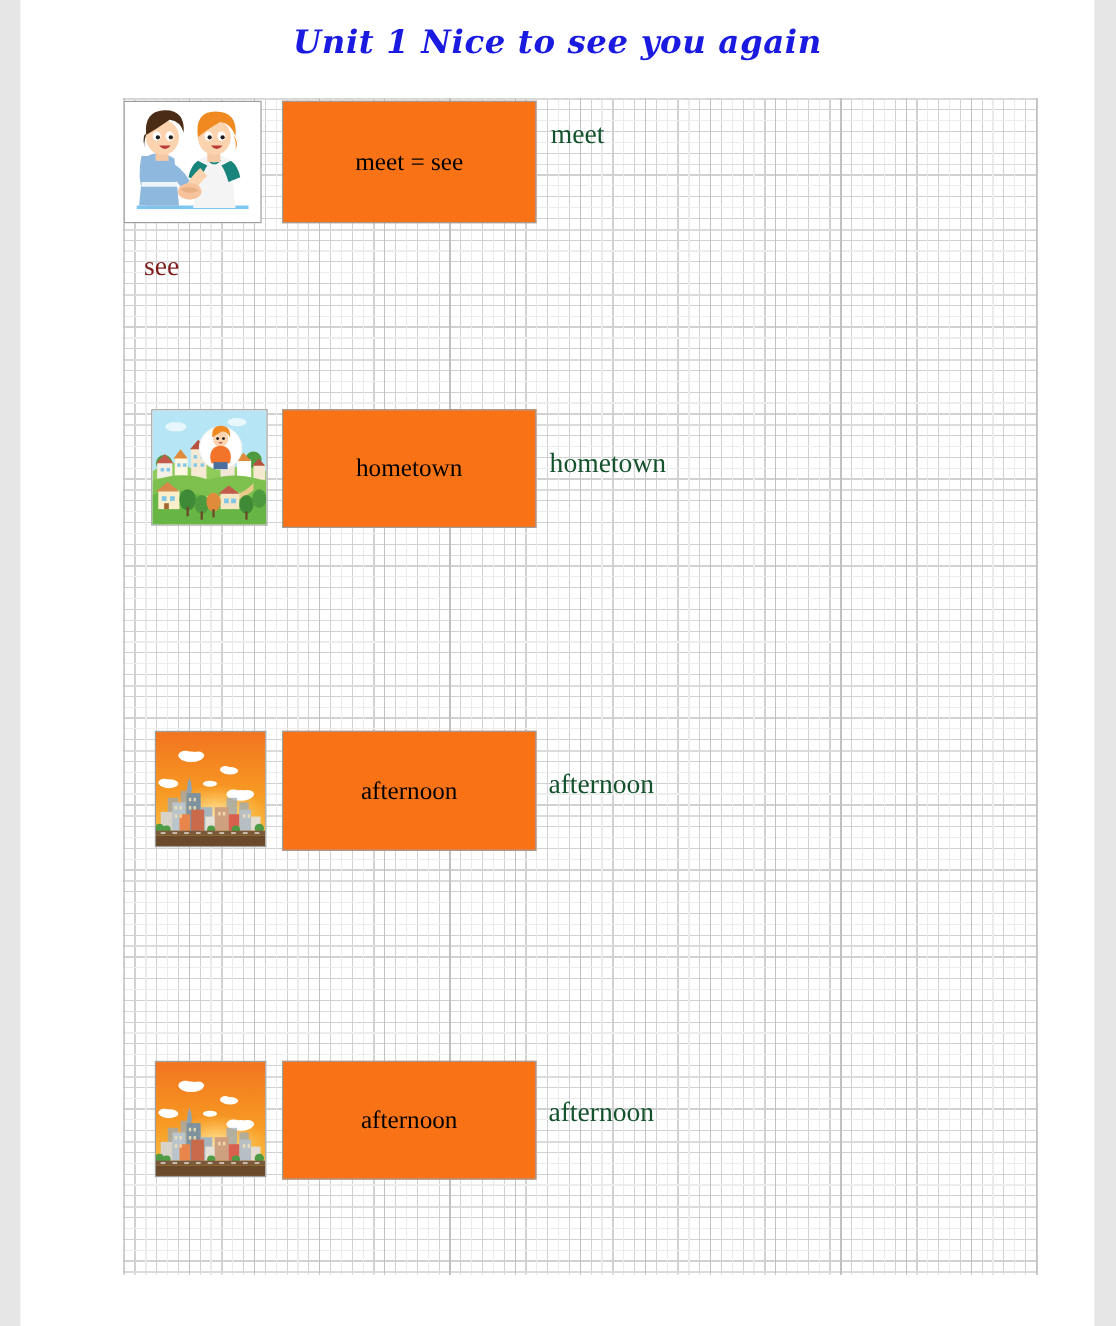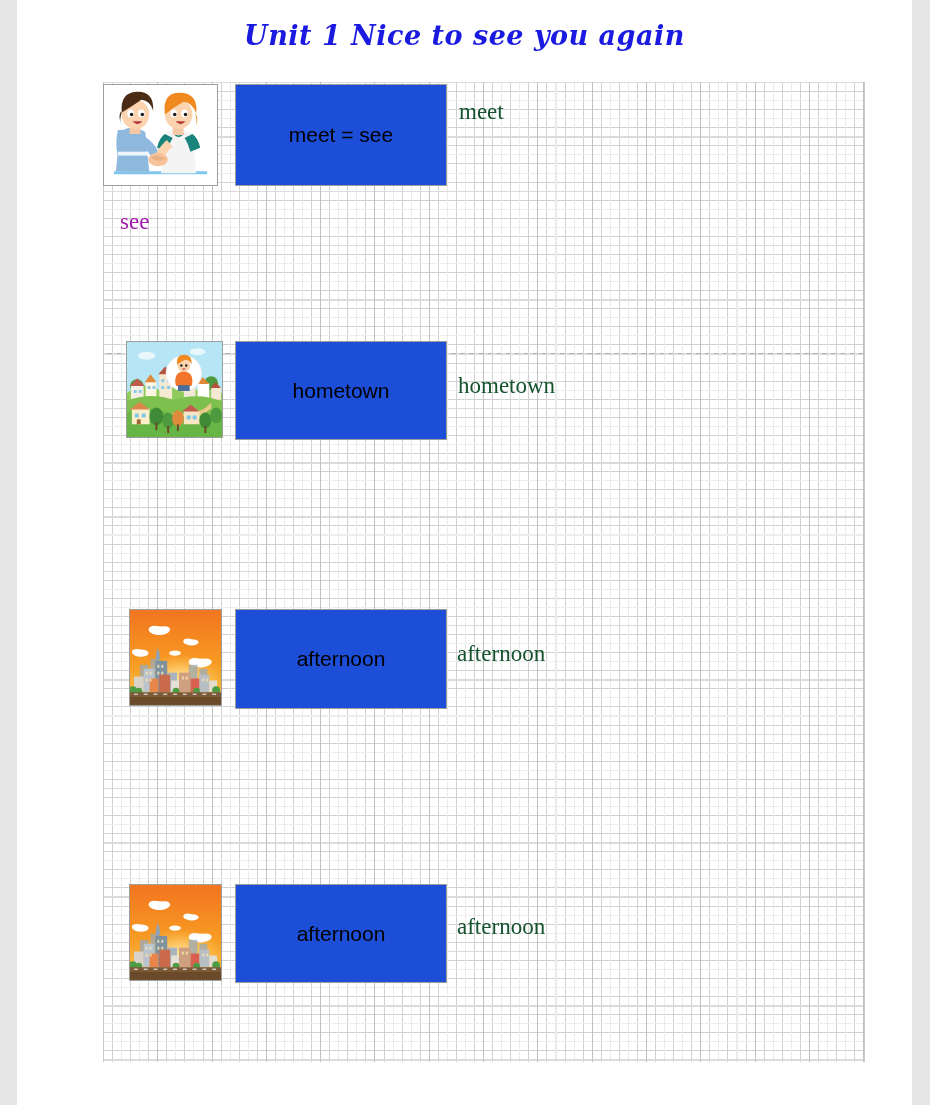--- a/index.html
+++ b/index.html
@@ -100,45 +100,45 @@
   }
   .pic-cell {
     position: absolute;
     background: #ffffff;
     border: 1px solid #9d9d9d;
     box-sizing: border-box;
     overflow: hidden;
   }
   .word-cell {
     position: absolute;
-    background: #1d4ed8;
+    background: #f97316;
     border: 1px solid #9d9d9d;
     box-sizing: border-box;
     display: flex;
     align-items: center;
     justify-content: center;
-    font-family: Liberation Sans, sans-serif;
+    font-family: Liberation Serif, serif;
     font-size: 21px;
     color: #000000;
   }
 
   
   .answer {
     position: absolute;
     font-family: "Liberation Serif", serif;
     font-size: 23px;
     color: #14532d;
     white-space: nowrap;
   }
   
   .answer-left {
     position: absolute;
     font-family: "Liberation Serif", serif;
     font-size: 23px;
-    color: #a21caf;
+    color: #7f1d1d;
     white-space: nowrap;
   }
 
   
   .illus { position: absolute; inset: 0; }
   svg { display: block; }
 </style>
 </head>
 <body>
 

